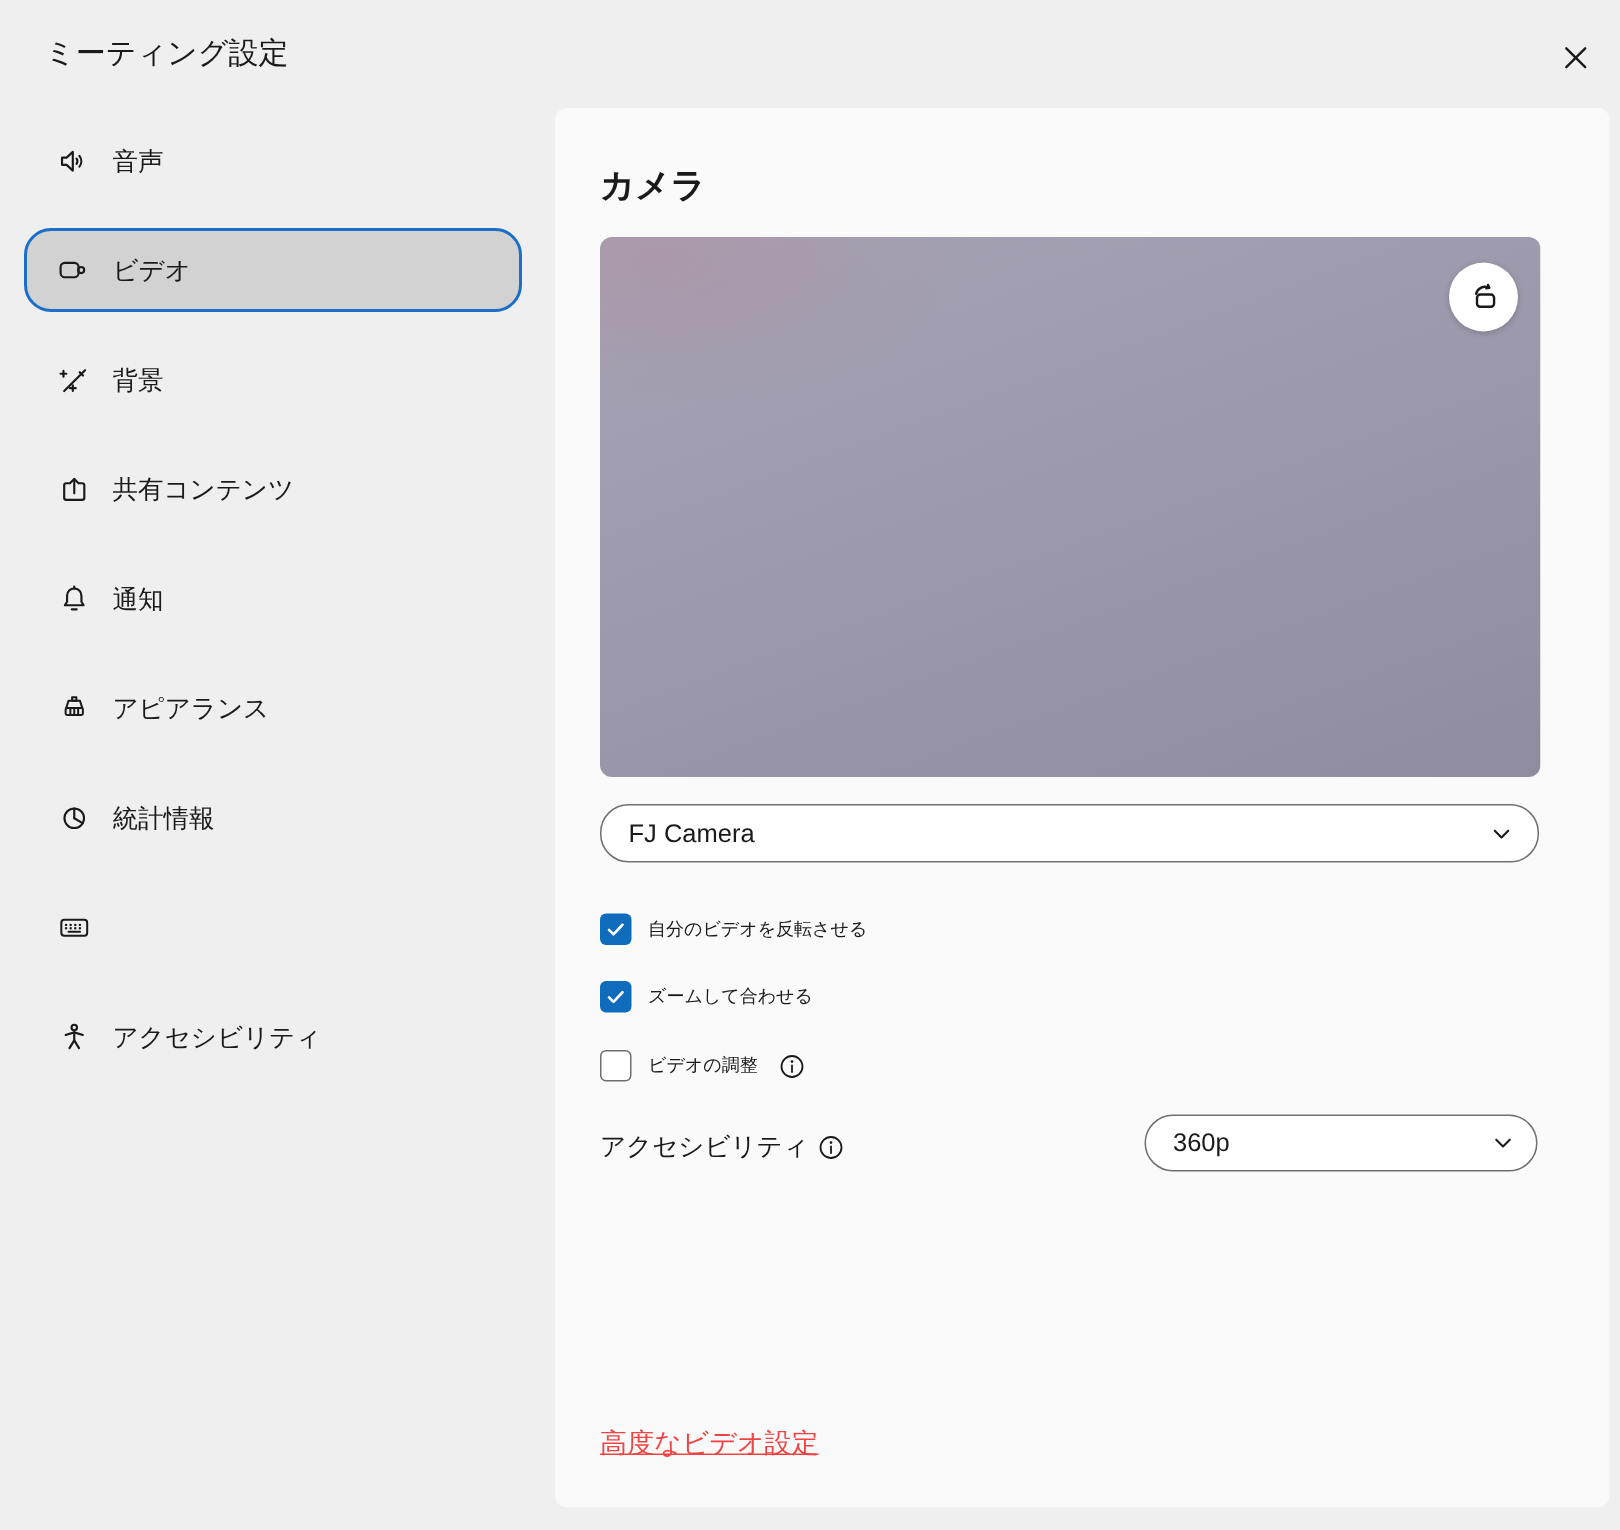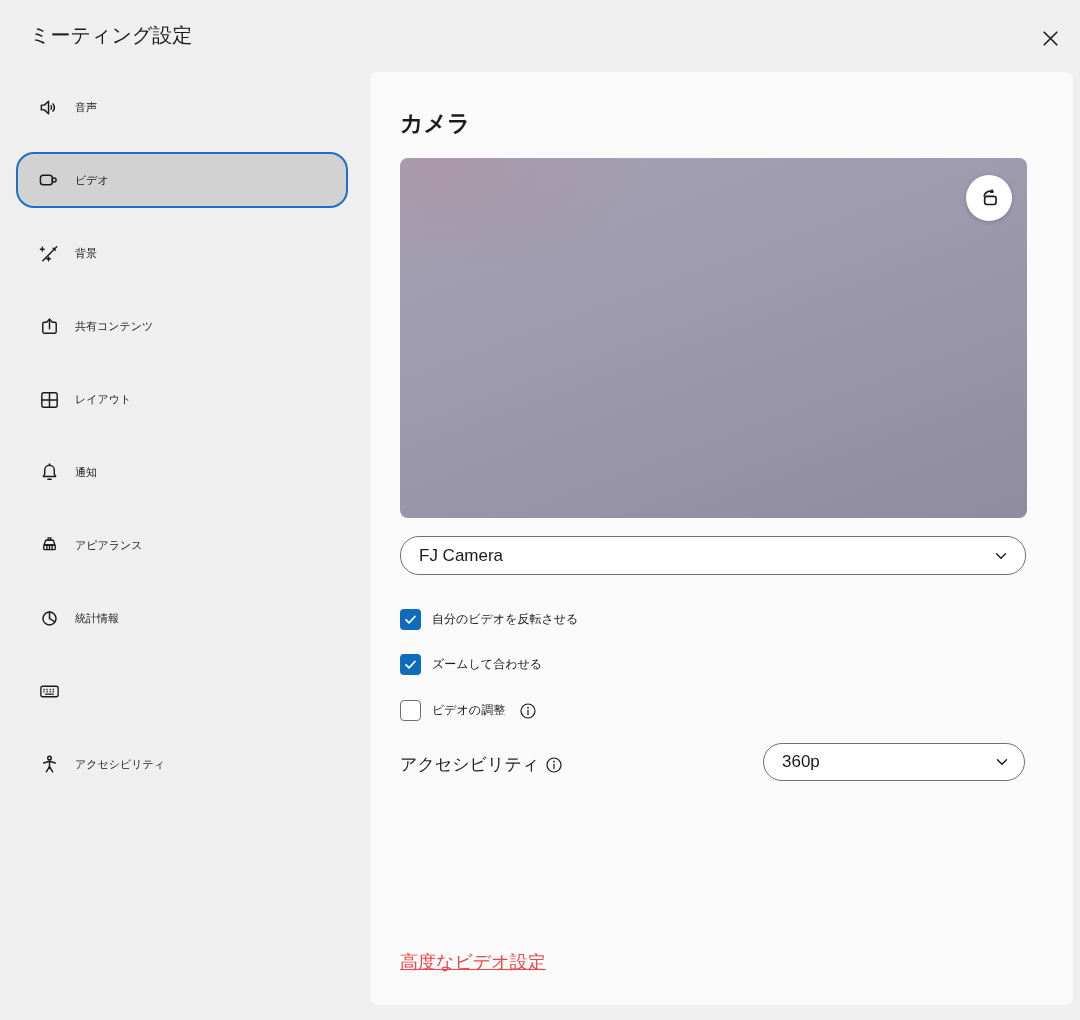--- a/index.html
+++ b/index.html
@@ -4,21 +4,21 @@
 <style>
   html,body{margin:0;padding:0;}
   .window{position:relative;width:1080px;height:1020px;background:#efefef;overflow:hidden;
     font-family:"Liberation Sans","DejaVu Sans",sans-serif;color:#1a1a1a;}
   .title{position:absolute;left:30px;top:22px;font-size:20px;font-weight:400;}
   .close-btn{position:absolute;left:1032px;top:20px;width:36px;height:36px;background:none;border:none;
     display:flex;align-items:center;justify-content:center;cursor:pointer;padding:0;}
   
   .sidebar{position:absolute;left:16px;top:79px;width:332px;display:flex;flex-direction:column;gap:17px;}
   .side-item{height:56px;display:flex;align-items:center;padding-left:20px;gap:14px;
-    border:2px solid transparent;border-radius:18px;box-sizing:border-box;font-size:11px;cursor:pointer;font-family:Liberation Serif, serif;}
+    border:2px solid transparent;border-radius:18px;box-sizing:border-box;font-size:17px;cursor:pointer;font-family:Liberation Serif, serif;}
   .side-item.selected{background:#d2d2d2;border-color:#1b6fc9;}
   .side-item svg{width:23px;height:23px;flex:0 0 auto;}
   .side-label{white-space:nowrap;}
   
   .panel{position:absolute;left:370px;top:72px;width:703px;height:933px;background:#fafafa;border-radius:8px;}
   .heading{position:absolute;left:30px;top:36px;font-size:23px;font-weight:700;margin:0;}
   .preview{position:absolute;left:30px;top:86px;width:627px;height:360px;border-radius:8px;
     background:
       radial-gradient(55% 45% at 6% 4%, rgba(178,140,158,.45), rgba(178,140,158,0) 60%),
       linear-gradient(160deg,#a5a3b4 0%,#9b99ab 48%,#8e8c9e 100%);}
@@ -89,27 +89,20 @@
 
     <div class="side-item">
       <svg viewBox="0 0 24 24" fill="none" stroke="#1a1a1a" stroke-width="1.5" stroke-linecap="round" stroke-linejoin="round">
         <path d="M8.5 7.5H6.5A1.5 1.5 0 0 0 5 9v8.5A1.5 1.5 0 0 0 6.5 19h11a1.5 1.5 0 0 0 1.5-1.5V9a1.5 1.5 0 0 0-1.5-1.5h-2"></path>
         <path d="M12 14.5v-10"></path>
         <path d="M9 7.5 12 4.5l3 3"></path>
       </svg>
       <span class="side-label">共有コンテンツ</span>
     </div>
 
-    <div class="side-item">
-      <svg viewBox="0 0 24 24" fill="none" stroke="#1a1a1a" stroke-width="1.5" stroke-linecap="round" stroke-linejoin="round">
-        <rect x="4" y="5" width="16" height="15" rx="2"></rect>
-        <path d="M12 5v15 M4 12.5h16"></path>
-      </svg>
-      <span class="side-label">レイアウト</span>
-    </div>
 
     <div class="side-item">
       <svg viewBox="0 0 24 24" fill="none" stroke="#1a1a1a" stroke-width="1.5" stroke-linecap="round" stroke-linejoin="round">
         <path d="M12 4.5a5 5 0 0 0-5 5v4.2L5.5 16.2h13L17 13.7V9.5a5 5 0 0 0-5-5z"></path>
         <path d="M12 4.5V3.2"></path>
         <path d="M10.3 19h3.4"></path>
       </svg>
       <span class="side-label">通知</span>
     </div>
 

